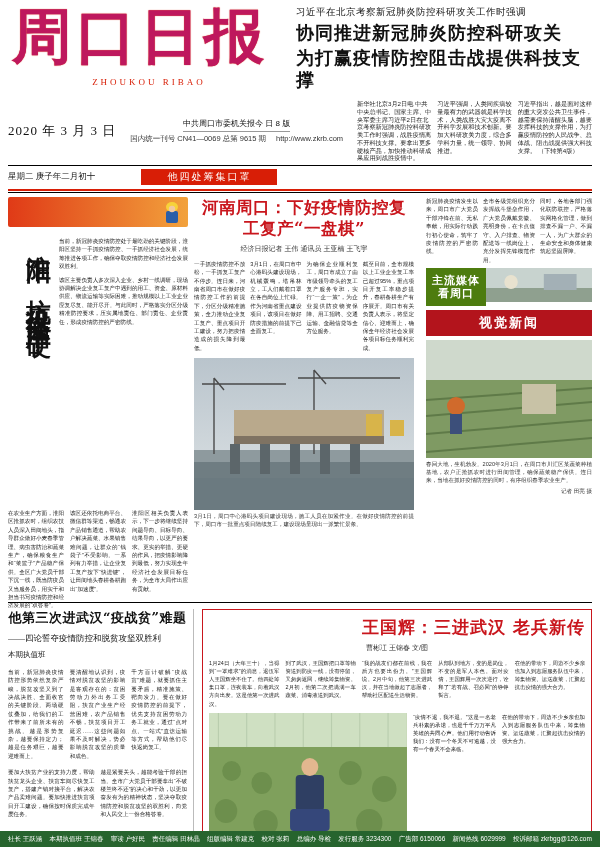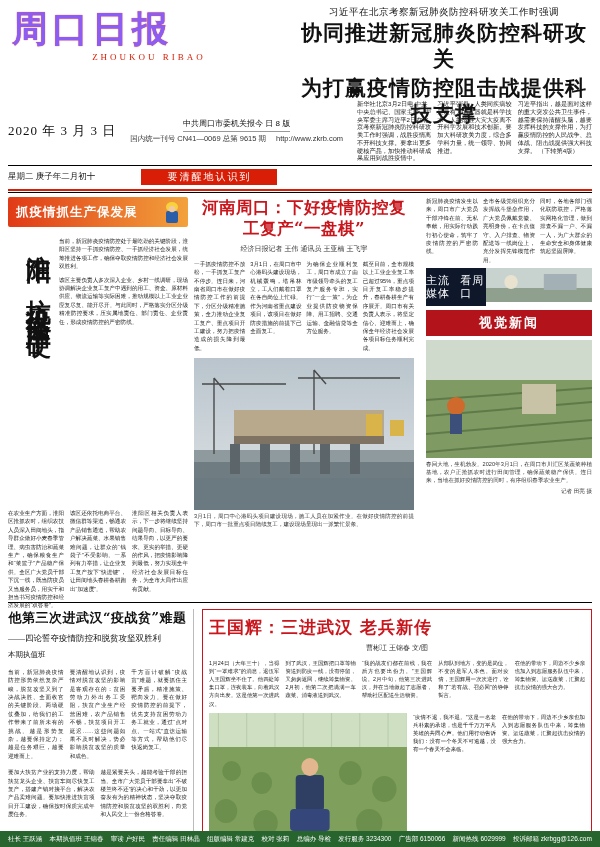--- a/index.html
+++ b/index.html
@@ -11,41 +11,41 @@
     color:#111;
     overflow:hidden;
     position:relative;
   }
   .page { width:600px; height:847px; position:relative; padding:6px 8px 0 8px; }
 
   
   .masthead { display:flex; align-items:flex-start; height:88px; }
   .mast-left { width:278px; padding-left:4px; }
   .mast-title {
-    font-family:Liberation Sans, sans-serif;
+    font-family:Liberation Mono, monospace;
     font-weight:bold;
-    font-size:36px;
+    font-size:60px;
     letter-spacing:4px;
-    color:#8b5cf6;
+    color:#be185d;
     line-height:1.05;
     margin-top:4px;
     text-shadow:0 0 1px #d81e06;
   }
   .mast-pinyin {
     font-size:9px; letter-spacing:3px; color:#d81e06;
     text-align:center; margin-top:4px; font-family:"Liberation Serif", serif;
   }
-  .mast-right { flex:1; padding-left:10px;text-align:center; }
+  .mast-right { flex:1; padding-left:10px; }
   .mast-kicker {
     font-size:9.5px; color:#111; letter-spacing:0.5px; margin-bottom:3px;
     font-family:"Liberation Sans", sans-serif;
   }
   .mast-head1, .mast-head2 {
-    font-family:Liberation Mono, monospace;
-    font-weight:bold; font-size:21px; color:#111; letter-spacing:1px; line-height:1.25;
+    font-family:Liberation Sans, sans-serif;
+    font-weight:bold; font-size:18px; color:#111; letter-spacing:1px; line-height:1.25;
   }
   .mast-head2 { margin-top:2px; }
 
   
   .dateline { display:flex; align-items:center; margin-top:6px; border-bottom:1px solid #000; padding-bottom:3px;}
   .date-big { font-family:"Liberation Serif", serif; font-size:13px; letter-spacing:1px; white-space:nowrap; }
   .date-mid { flex:1; display:flex; flex-direction:column; align-items:center; font-size:8px; }
   .date-mid .row1 { display:flex; border-bottom:1px solid #999; padding-bottom:2px; }
   .date-mid .row2 { display:flex; gap:10px; padding-top:2px; color:#333; font-size:7.5px;}
   .date-right { width:235px; font-size:6.2px; line-height:1.25; color:#222; display:flex; gap:6px; }
@@ -88,42 +88,42 @@
   .mid-sub { text-align:center; font-size:7px; color:#333; margin-top:4px; }
   .mid-cols { display:flex; gap:5px; margin-top:6px; }
   .mid-cols .c { flex:1; font-size:5.6px; line-height:1.5; text-align:justify; color:#222; }
 
   .photo { width:100%; background:#8c9aa5; position:relative; overflow:hidden; }
   .cap { font-size:5.6px; color:#333; line-height:1.4; margin-top:3px; text-align:justify;}
 
   .right-cols { display:flex; gap:5px; }
   .right-cols .c { flex:1; font-size:5.6px; line-height:1.5; text-align:justify; color:#222; }
   .badge-strip { display:flex; align-items:stretch; margin-top:4px; }
-  .badge-strip .lbl { background:#0f172a; color:#fff; font-size:11px; font-weight:normal; width:60px;
-     display:flex; flex-direction:row; justify-content:center; align-items:center; letter-spacing:1px; line-height:1.15; padding:3px 0;}
+  .badge-strip .lbl { background:#4d7c0f; color:#fff; font-size:11px; font-weight:bold; width:60px;
+     display:flex; flex-direction:column; justify-content:center; align-items:center; letter-spacing:1px; line-height:1.15; padding:3px 0;}
   .badge-strip .pic { flex:1; }
   .visual-badge {
     background:#b3141c; color:#fff; font-weight:bold; font-size:13px; letter-spacing:2px;
     text-align:center; padding:4px 0; margin-top:4px;
   }
   .sign { text-align:right; font-size:5.6px; color:#333; margin-top:3px;}
 
   
   .bottom { display:flex; margin-top:6px; height:276px; }
   .b-left { width:186px; padding-right:6px; border-right:1px solid #bbb; }
   .b-right { flex:1; padding-left:8px; }
   .b-title {
     font-family:"DejaVu Serif", serif; font-weight:bold; font-size:13px; text-align:center; line-height:1.45; letter-spacing:0.5px;
   }
   .b-sub { text-align:left; font-size:8.5px; margin-top:4px; line-height:1.5;font-family:Liberation Serif, serif; }
   .b-cols { display:flex; gap:6px; margin-top:8px; }
   .b-cols .c { flex:1; font-size:5.6px; line-height:1.5; text-align:justify; color:#222; }
 
   .feature { border:1.5px solid #c9161d; padding:6px; height:100%; position:relative; }
-  .f-title { font-family:"DejaVu Serif", serif; font-weight:bold; font-size:17px; color:#c9161d; text-align:left; letter-spacing:1px;}
+  .f-title { font-family:"DejaVu Serif", serif; font-weight:bold; font-size:17px; color:#c9161d; text-align:right; letter-spacing:1px;}
   .f-sub { text-align:center; font-size:7px; color:#333; margin-top:4px;}
   .f-cols { display:flex; gap:6px; margin-top:6px; }
   .f-cols .c { flex:1; font-size:5.4px; line-height:1.5; text-align:justify; color:#222;}
   .f-photo { width:100%; background:#6f8b5a; }
   .yxbadge {
     position:absolute; right:6px; bottom:18px;
     background:#c9161d; color:#fff; font-weight:bold; font-size:12px; padding:3px 8px; letter-spacing:2px;
   }
 
   
@@ -168,30 +168,29 @@
       <div>习近平强调，人类同疾病较量最有力的武器就是科学技术，人类战胜大灾大疫离不开科学发展和技术创新。要加大科研攻关力度，综合多学科力量，统一领导、协同推进。</div>
       <div>
         <span>习近平指出，越是面对这样的重大突发公共卫生事件，越需要保持清醒头脑，越要发挥科技的支撑作用，为打赢疫情防控的人民战争、总体战、阻击战提供强大科技支撑。</span>
         <span>（下转第4版）</span>
       </div>
     </div>
   </div>
 
   <div class="lunar">
     <span>星期二 庚子年二月初十</span>
-    <span class="banner">要清醒地认识到</span>
+    <span class="banner">他四处筹集口罩</span>
   </div>
   <div class="rule-red"></div>
   <div class="rule-thin"></div>
 
   <div class="main">
 
     <div class="col-left">
       <div class="ribbon">
-        <span>抓疫情抓生产保发展</span>
         <svg class="worker" viewBox="0 0 24 26">
           <ellipse cx="12" cy="8" rx="6" ry="5" fill="#f7d23a"></ellipse>
           <rect x="6" y="12" width="12" height="12" rx="2" fill="#2b5ea8"></rect>
           <circle cx="12" cy="10" r="3.2" fill="#f2c9a0"></circle>
         </svg>
       </div>
 
       <div style="display:flex;">
         <div class="vtitle">淮阳：抗疫保供两手硬</div>
         <div style="flex:1; padding-top:10px;">

